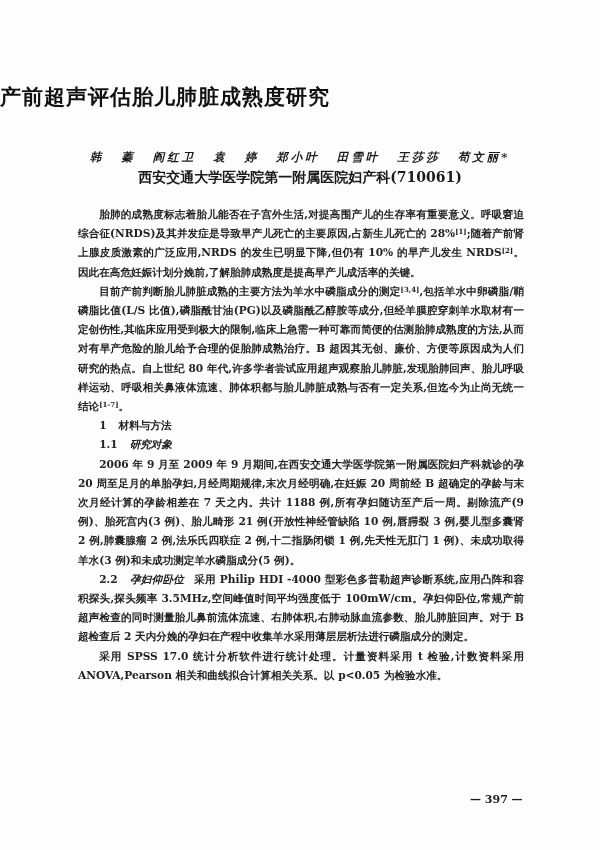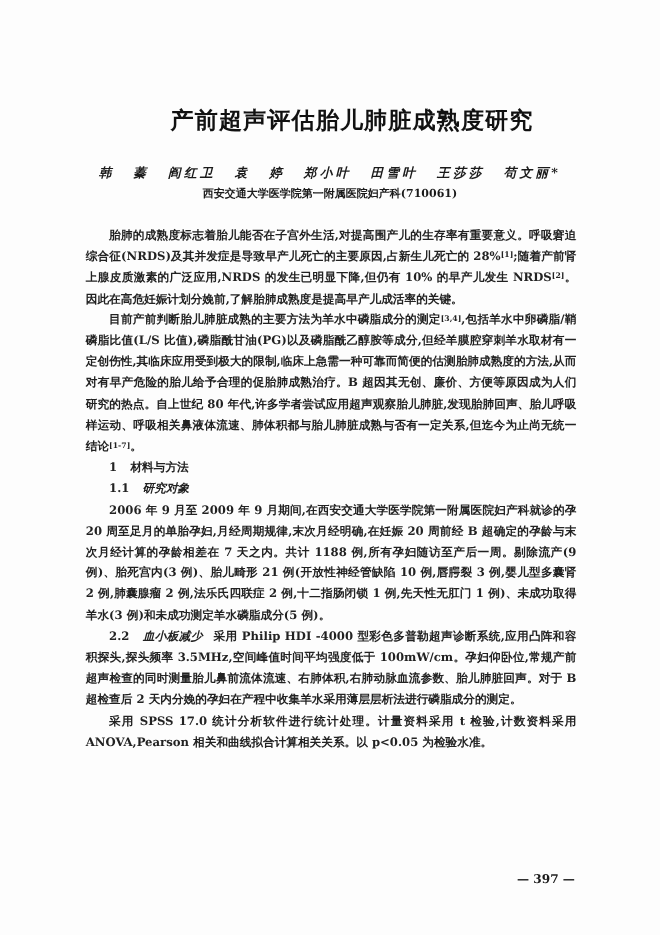--- a/index.html
+++ b/index.html
@@ -2,30 +2,30 @@
 <html><head>
 <meta charset="utf-8">
 <style>
   html, body { margin: 0; padding: 0; }
   body {
     width: 600px; height: 850px; background: #fdfdfd; overflow: hidden;
     font-family: "DejaVu Serif", "Liberation Serif", serif; color: #1a1a1a;
     position: relative;
   }
   .title {
-    position: absolute; top: 95px; left: 0; width: 485px; text-align: right;
+    position: absolute; top: 83px; left: 0; width: 485px; text-align: left;
     font-size: 21px; font-weight: bold; letter-spacing: 1px; color: #111;
   }
   .authors {
     position: absolute; top: 150px; left: 0; width: 600px; text-align: center;
     font-size: 11.5px; font-weight: bold; word-spacing: 10px; letter-spacing: 3px; font-style: italic;
   }
   .affil {
     position: absolute; top: 169px; left: 0; width: 600px; text-align: center;
-    font-size: 10px; font-weight: bold;
+    font-size: 14px; font-weight: bold;
   }
   .body {
     position: absolute; top: 205px; left: 78px; width: 446px;
     font-size: 10.6px; line-height: 19.2px; text-align: justify; font-weight: bold;
     color: #222;
   }
   .body p { margin: 0; text-indent: 2em; }
   .heading { margin: 0; text-indent: 2em; }
   .sub-label { font-style: italic; font-weight: bold; margin-right: 10px; }
   .num { margin-right: 12px; }
@@ -40,17 +40,17 @@
 <div class="title">产前超声评估胎儿肺脏成熟度研究</div>
 <div class="authors">韩 蓁 阎红卫 袁 婷 郑小叶 田雪叶 王莎莎 苟文丽*</div>
 <div class="affil">西安交通大学医学院第一附属医院妇产科(710061)</div>
 
 <div class="body">
   <p><span>胎肺的成熟度标志着胎儿能否在子宫外生活,对提高围产儿的生存率有重要意义。呼吸窘迫综合征(NRDS)及其并发症是导致早产儿死亡的主要原因,占新生儿死亡的 28%</span><sup>[1]</sup><span>;随着产前肾上腺皮质激素的广泛应用,NRDS 的发生已明显下降,但仍有 10% 的早产儿发生 NRDS</span><sup>[2]</sup><span>。因此在高危妊娠计划分娩前,了解胎肺成熟度是提高早产儿成活率的关键。</span></p>
   <p><span>目前产前判断胎儿肺脏成熟的主要方法为羊水中磷脂成分的测定</span><sup>[3,4]</sup><span>,包括羊水中卵磷脂/鞘磷脂比值(L/S 比值),磷脂酰甘油(PG)以及磷脂酰乙醇胺等成分,但经羊膜腔穿刺羊水取材有一定创伤性,其临床应用受到极大的限制,临床上急需一种可靠而简便的估测胎肺成熟度的方法,从而对有早产危险的胎儿给予合理的促胎肺成熟治疗。B 超因其无创、廉价、方便等原因成为人们研究的热点。自上世纪 80 年代,许多学者尝试应用超声观察胎儿肺脏,发现胎肺回声、胎儿呼吸样运动、呼吸相关鼻液体流速、肺体积都与胎儿肺脏成熟与否有一定关系,但迄今为止尚无统一结论</span><sup>[1-7]</sup><span>。</span></p>
   <p class="heading"><span class="num">1</span><span>材料与方法</span></p>
   <p class="heading"><span class="num">1.1</span><span class="sub-label">研究对象</span></p>
   <p>2006 年 9 月至 2009 年 9 月期间,在西安交通大学医学院第一附属医院妇产科就诊的孕 20 周至足月的单胎孕妇,月经周期规律,末次月经明确,在妊娠 20 周前经 B 超确定的孕龄与末次月经计算的孕龄相差在 7 天之内。共计 1188 例,所有孕妇随访至产后一周。剔除流产(9 例)、胎死宫内(3 例)、胎儿畸形 21 例(开放性神经管缺陷 10 例,唇腭裂 3 例,婴儿型多囊肾 2 例,肺囊腺瘤 2 例,法乐氏四联症 2 例,十二指肠闭锁 1 例,先天性无肛门 1 例)、未成功取得羊水(3 例)和未成功测定羊水磷脂成分(5 例)。</p>
-  <p><span class="num">2.2</span><span class="sub-label">血小板减少</span><span>采用 Philip HDI -4000 型彩色多普勒超声诊断系统,应用凸阵和容积探头,探头频率 3.5MHz,空间峰值时间平均强度低于 100mW/cm。孕妇仰卧位,常规产前超声检查的同时测量胎儿鼻前流体流速、右肺体积,右肺动脉血流参数、胎儿肺脏回声。对于 B 超检查后 2 天内分娩的孕妇在产程中收集羊水采用薄层层析法进行磷脂成分的测定。</span></p>
+  <p><span class="num">2.2</span><span class="sub-label">孕妇仰卧位</span><span>采用 Philip HDI -4000 型彩色多普勒超声诊断系统,应用凸阵和容积探头,探头频率 3.5MHz,空间峰值时间平均强度低于 100mW/cm。孕妇仰卧位,常规产前超声检查的同时测量胎儿鼻前流体流速、右肺体积,右肺动脉血流参数、胎儿肺脏回声。对于 B 超检查后 2 天内分娩的孕妇在产程中收集羊水采用薄层层析法进行磷脂成分的测定。</span></p>
   <p>采用 SPSS 17.0 统计分析软件进行统计处理。计量资料采用 t 检验,计数资料采用 ANOVA,Pearson 相关和曲线拟合计算相关关系。以 p&lt;0.05 为检验水准。</p>
 </div>
 
 <div class="page-num">— 397 —</div>
 
 </body></html>

